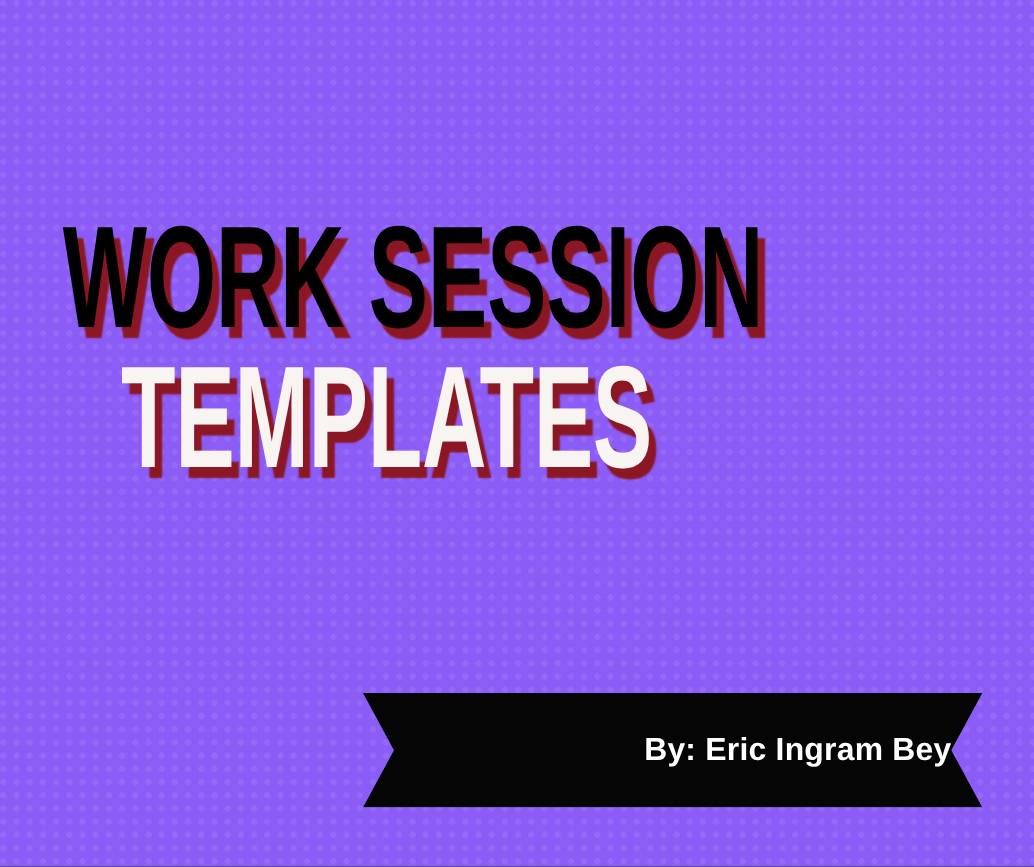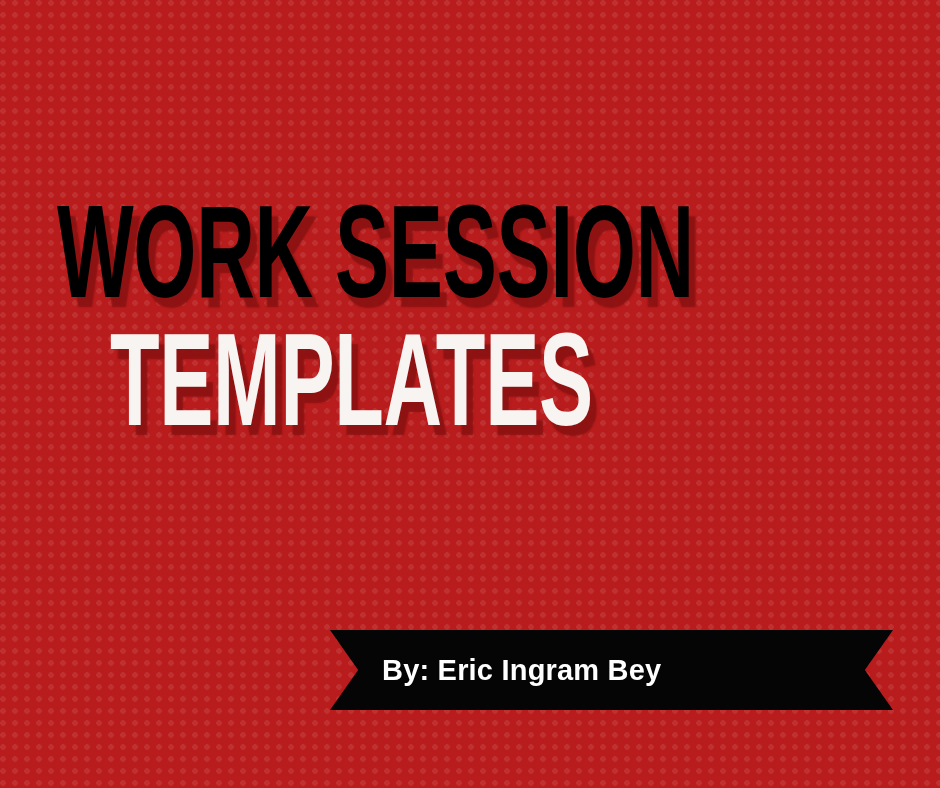--- a/index.html
+++ b/index.html
@@ -7,21 +7,21 @@
     margin: 0;
     padding: 0;
     background: #202020;
   }
 
   #poster {
     position: relative;
     width: 940px;
     height: 788px;
     overflow: hidden;
-    background-color: #b91c1c;
+    background-color: #8b5cf6;
     font-family: "Liberation Sans", sans-serif;
     -webkit-font-smoothing: antialiased;
   }
 
   
   #dot-pattern {
     position: absolute;
     inset: 0;
     background-image: radial-gradient(circle at 3px 3px,
                         rgba(255,255,255,0.085) 2.6px,
@@ -69,35 +69,35 @@
     transform: scaleX(0.615);
     text-shadow: 11px 10px 2px rgba(139,17,17,0.92);
   }
 
   
   #author-banner {
     position: absolute;
     left: 330px;
     top: 630px;
     width: 563px;
-    height: 80px;
+    height: 104px;
     background: #050505;
     clip-path: polygon(
       0% 0%,
       100% 0%,
       100% 0%,
       95.0% 50%,
       100% 100%,
       100% 100%,
       0% 100%,
       5.0% 50%
     );
     display: flex;
     align-items: center;
-    justify-content: flex-start;
+    justify-content: flex-end;
   }
 
   #author-banner-text {
     color: #ffffff;
     font-family: "Liberation Sans", sans-serif;
     font-weight: bold;
     font-size: 29px;
     letter-spacing: 0.2px;
     line-height: 1;
     padding-left: 52px;

